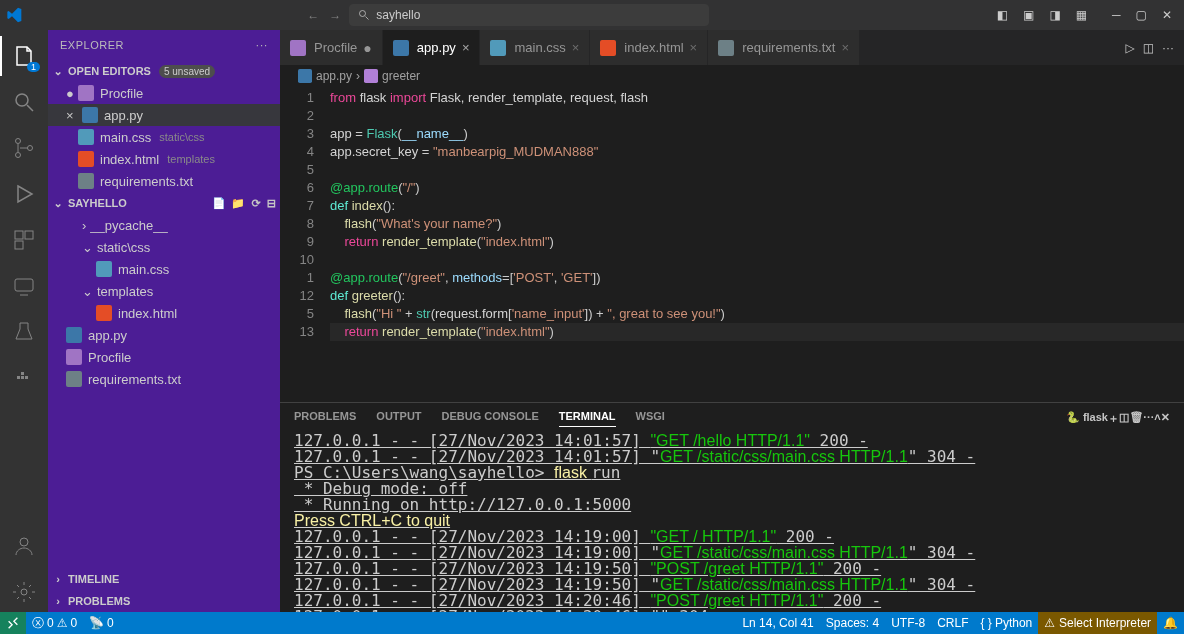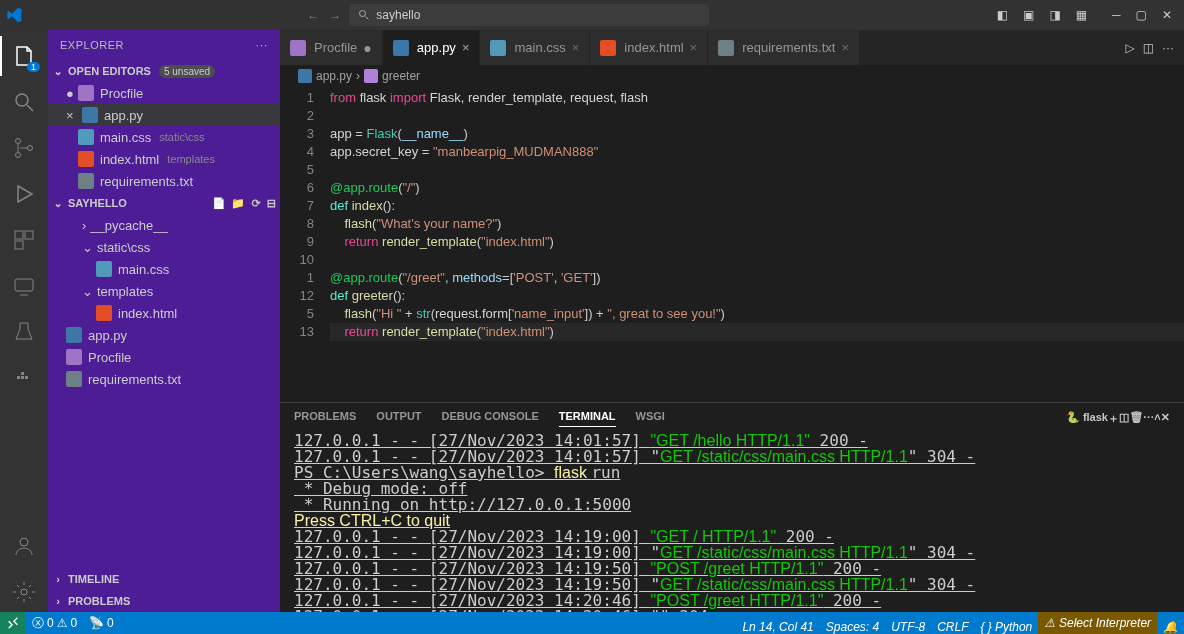--- a/index.html
+++ b/index.html
@@ -53,21 +53,21 @@
 .panel-tabs { height:30px; display:flex; align-items:center; padding:0 14px; gap:20px; font-size:11px;font-weight:bold; }
 .panel-tab { cursor:pointer; color:#969696; padding-bottom:4px; }
 .panel-tab.active { color:#fff; border-bottom:1px solid #fff; }
 .panel-right { margin-left:auto; display:flex; gap:0; align-items:flex-start; color:#c5c5c5; font-size:11px; }
 .term { flex:1; padding:0 14px; font-family:Consolas,monospace; font-size:16px; line-height:16px; overflow:hidden; white-space:pre; color:#cccccc;text-decoration:underline; }
 .term .t-str{color:#16c60c;} .term .t-yel{color:#f9f1a5;} .term .t-red{color:#e74856;}
 .statusbar { height:22px; background:#007acc; display:flex; align-items:center; font-size:12px; color:#fff; }
 .sb-left { display:flex; align-items:center; height:100%; }
 .sb-remote { background:#16825d; height:100%; display:flex; align-items:center; padding:0 6px; }
 .sb-item { padding:0 6px; display:flex; align-items:center; gap:3px; cursor:pointer; }
-.sb-right { margin-left:auto; display:flex; align-items:flex-end; height:100%;font-style:italic; }
+.sb-right { margin-left:auto; display:flex; align-items:center; height:100%; }
 .sb-warn { background:#7a5800; height:100%; display:flex; align-items:center; padding:0 6px; gap:4px; }
 svg { display:inline-block; vertical-align:middle; }
 </style>
 </head>
 <body>
 
 <div class="titlebar">
   <svg class="logo" viewBox="0 0 24 24">
       <path fill="#0078d4" d="M23 3l-5-2-9 9-5-4-2 1v10l2 1 5-4 9 9 5-2V3z"></path>
     </svg>

